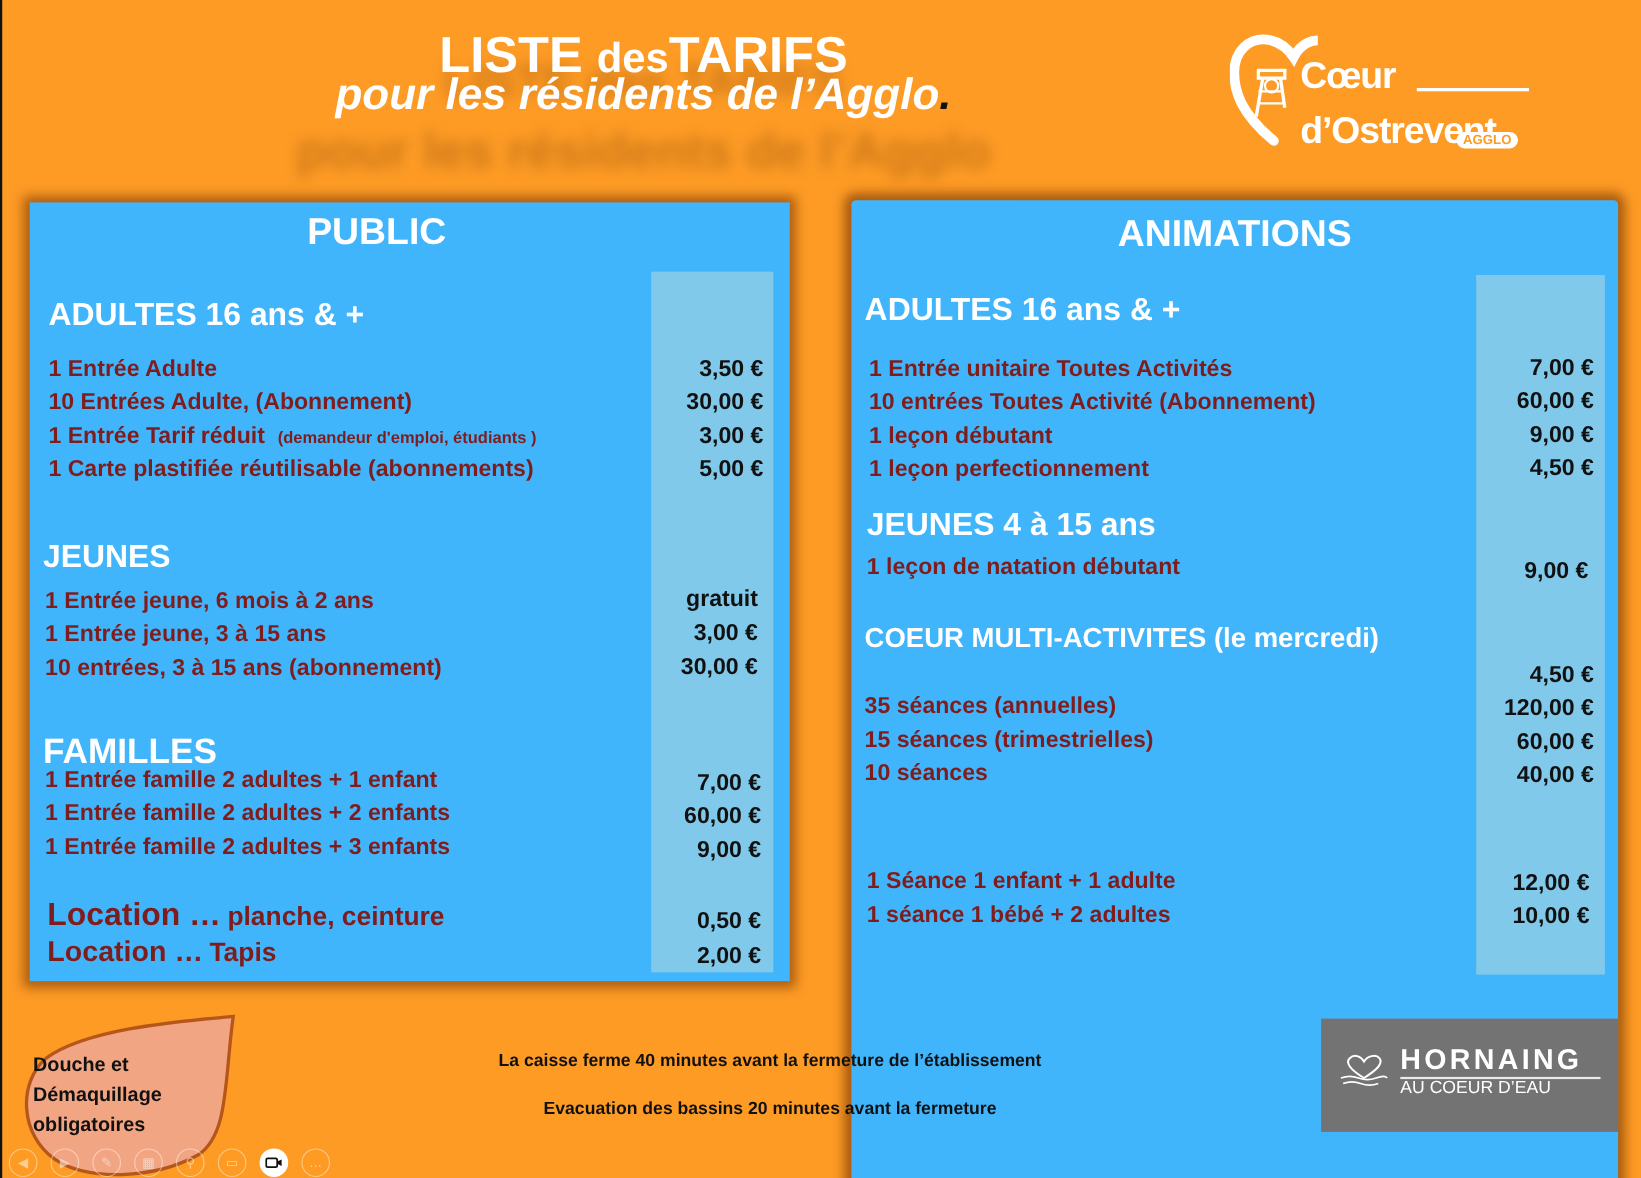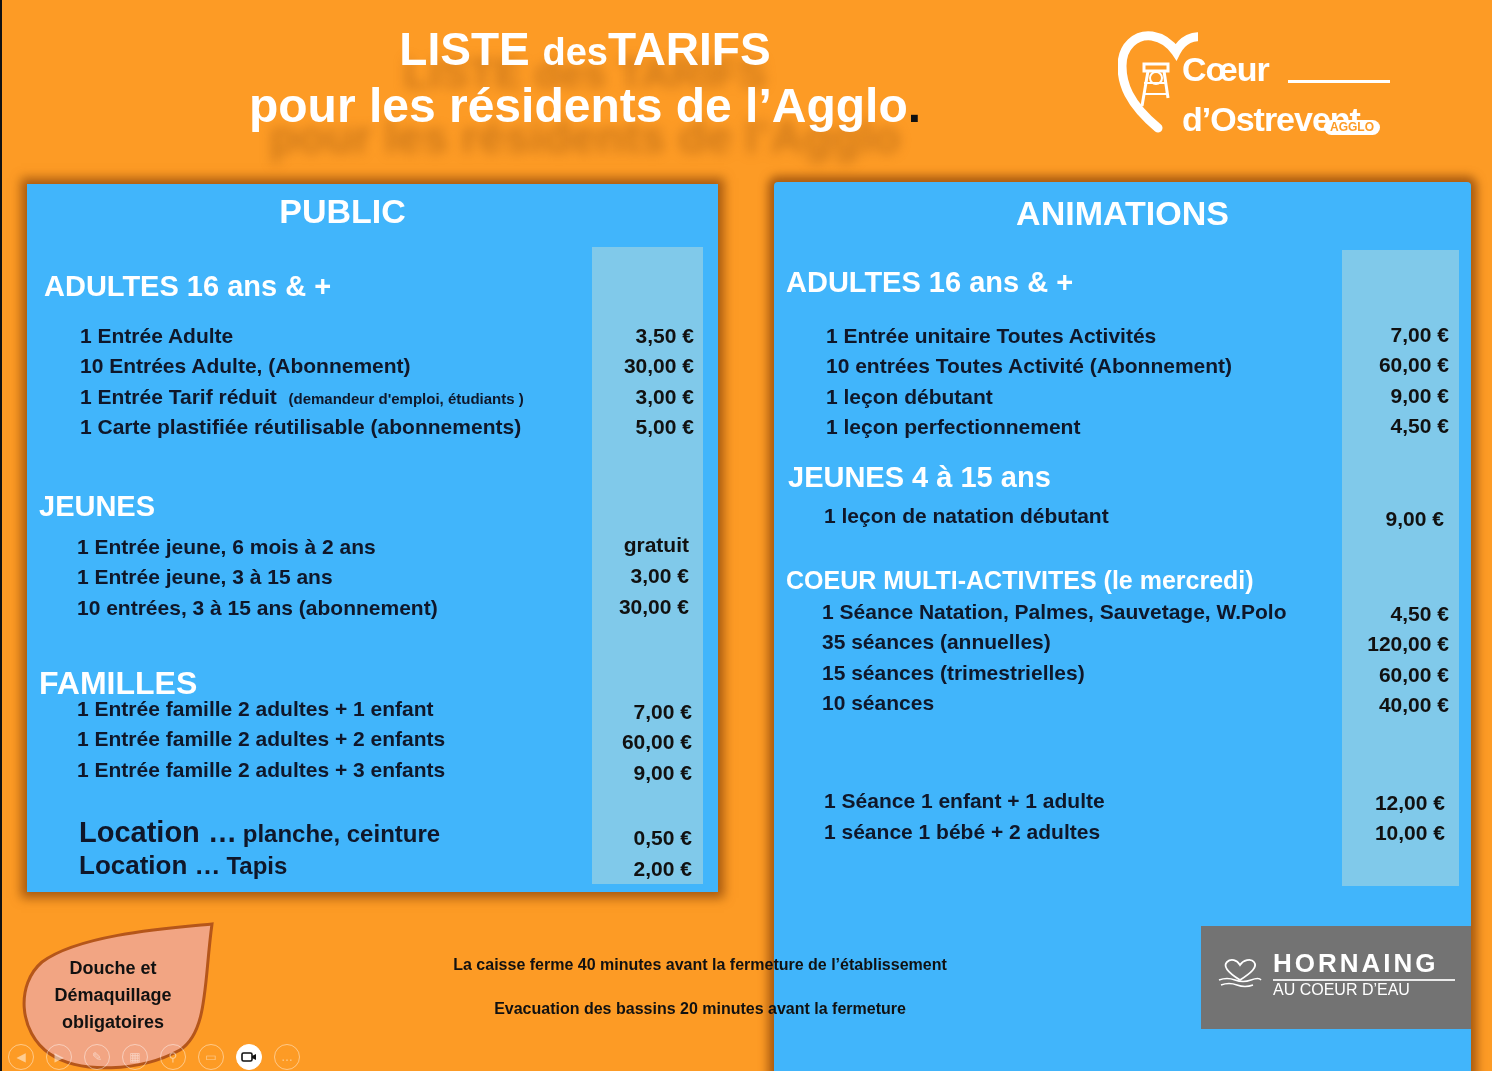--- a/index.html
+++ b/index.html
@@ -2,21 +2,21 @@
 <html><head>
 <meta charset="utf-8">
 <style>
   html,body{margin:0;padding:0;}
   body{width:1492px;height:1071px;position:relative;overflow:hidden;background:#fd9b25;font-family:"Liberation Sans",sans-serif;}
   .left-strip{position:absolute;left:0;top:0;width:2px;height:1071px;background:#111;}
   .title{position:absolute;left:0;width:1170px;text-align:center;color:#fff;font-weight:bold;}
   .title-shadow{position:absolute;left:0;width:1170px;text-align:center;color:rgba(150,80,10,0.45);font-weight:bold;filter:blur(6px);}
   .t1{top:22px;font-size:46px;letter-spacing:0px;}
   .t1 .small{font-size:38px;}
-  .t2{top:78px;font-size:48px;}
+  .t2{top:64px;font-size:40px;font-style:italic;}
   .t2 .dot{color:#111;}
   .ts1{top:50px;font-size:42px;}
   .ts2{top:110px;font-size:46px;}
 
   .logo{position:absolute;left:1118px;top:28px;width:280px;height:110px;}
   .logo-text1{position:absolute;left:64px;top:22px;color:#fff;font-weight:bold;font-size:34px;letter-spacing:-1px;}
   .logo-line{position:absolute;left:170px;top:52px;width:102px;height:3px;background:#fff;}
   .logo-text2{position:absolute;left:64px;top:72px;color:#fff;font-weight:bold;font-size:34px;letter-spacing:-1px;}
   .logo-agglo{position:absolute;left:206px;top:92px;background:#fff;color:#fd9b25;font-weight:bold;font-size:12px;border-radius:8px;padding:0 6px;line-height:15px;}
 
@@ -24,26 +24,26 @@
   .panel-left{left:27px;top:184px;width:691px;height:708px;}
   .panel-right{left:774px;top:182px;width:697px;height:904px;border-radius:4px;}
   .price-col{position:absolute;background:#80c9ea;}
   .panel-left .price-col{left:565px;top:63px;width:111px;height:637px;}
   .panel-right .price-col{left:568px;top:68px;width:117px;height:636px;}
   .panel-title{position:absolute;left:0;width:100%;text-align:center;color:#fff;font-weight:bold;}
   .panel-left .panel-title{top:8px;font-size:34px;left:-30px;}
   .panel-right .panel-title{top:12px;font-size:34px;}
 
   .sec{position:absolute;color:#fff;font-weight:bold;white-space:nowrap;}
-  .row{position:absolute;color:#0f172a;font-weight:bold;font-size:21px;white-space:nowrap;margin-left:36px;}
+  .row{position:absolute;color:#7f1d1d;font-weight:bold;font-size:21px;white-space:nowrap;}
   .row .sub{font-size:15px;}
   .price{position:absolute;color:#111;font-weight:bold;font-size:21px;text-align:right;white-space:nowrap;}
 
   .bubble{position:absolute;left:20px;top:922px;width:196px;height:148px;}
-  .bubble-text{position:absolute;left:30px;top:955px;width:166px;text-align:center;color:#111;font-weight:bold;font-size:18px;line-height:27px;}
+  .bubble-text{position:absolute;left:30px;top:955px;width:166px;color:#111;font-weight:bold;font-size:18px;line-height:27px;}
 
   .notice{position:absolute;left:390px;width:620px;text-align:center;color:#111;font-weight:bold;font-size:16px;}
 
   .hornaing{position:absolute;left:1201px;top:926px;width:270px;height:103px;background:#737373;}
   .h1{position:absolute;left:72px;top:22px;color:#fff;font-size:26px;letter-spacing:3px;font-weight:bold;}
   .hline{position:absolute;left:72px;top:53px;width:182px;height:2px;background:#fff;opacity:0.85;}
   .h2{position:absolute;left:72px;top:55px;color:#fff;font-size:16px;letter-spacing:0px;}
   .hicon{position:absolute;left:16px;top:32px;}
 
   .ctrl{position:absolute;top:1044px;width:26px;height:26px;border-radius:50%;border:1px solid rgba(255,255,255,0.45);box-sizing:border-box;display:flex;align-items:center;justify-content:center;color:rgba(255,255,255,0.5);font-size:12px;}
@@ -130,21 +130,20 @@
   <div class="row" style="left:16px;top:203px;"><span>1 leçon débutant</span></div>
   <div class="price" style="right:22px;top:202px;">9,00 €</div>
   <div class="row" style="left:16px;top:233px;"><span>1 leçon perfectionnement</span></div>
   <div class="price" style="right:22px;top:232px;">4,50 €</div>
 
   <div class="sec" style="left:14px;top:279px;font-size:29px;">JEUNES 4 à 15 ans</div>
   <div class="row" style="left:14px;top:322px;"><span>1 leçon de natation débutant</span></div>
   <div class="price" style="right:27px;top:325px;">9,00 €</div>
 
   <div class="sec" style="left:12px;top:384px;font-size:25px;">COEUR MULTI-ACTIVITES (le mercredi)</div>
-  <div class="row" style="left:12px;top:418px;"><span>1 Séance Natation, Palmes, Sauvetage, W.Polo</span></div>
   <div class="price" style="right:22px;top:420px;">4,50 €</div>
   <div class="row" style="left:12px;top:448px;"><span>35 séances (annuelles)</span></div>
   <div class="price" style="right:22px;top:450px;">120,00 €</div>
   <div class="row" style="left:12px;top:479px;"><span>15 séances (trimestrielles)</span></div>
   <div class="price" style="right:22px;top:481px;">60,00 €</div>
   <div class="row" style="left:12px;top:509px;"><span>10 séances</span></div>
   <div class="price" style="right:22px;top:511px;">40,00 €</div>
 
   <div class="row" style="left:14px;top:607px;"><span>1 Séance 1 enfant + 1 adulte</span></div>
   <div class="price" style="right:26px;top:609px;">12,00 €</div>

